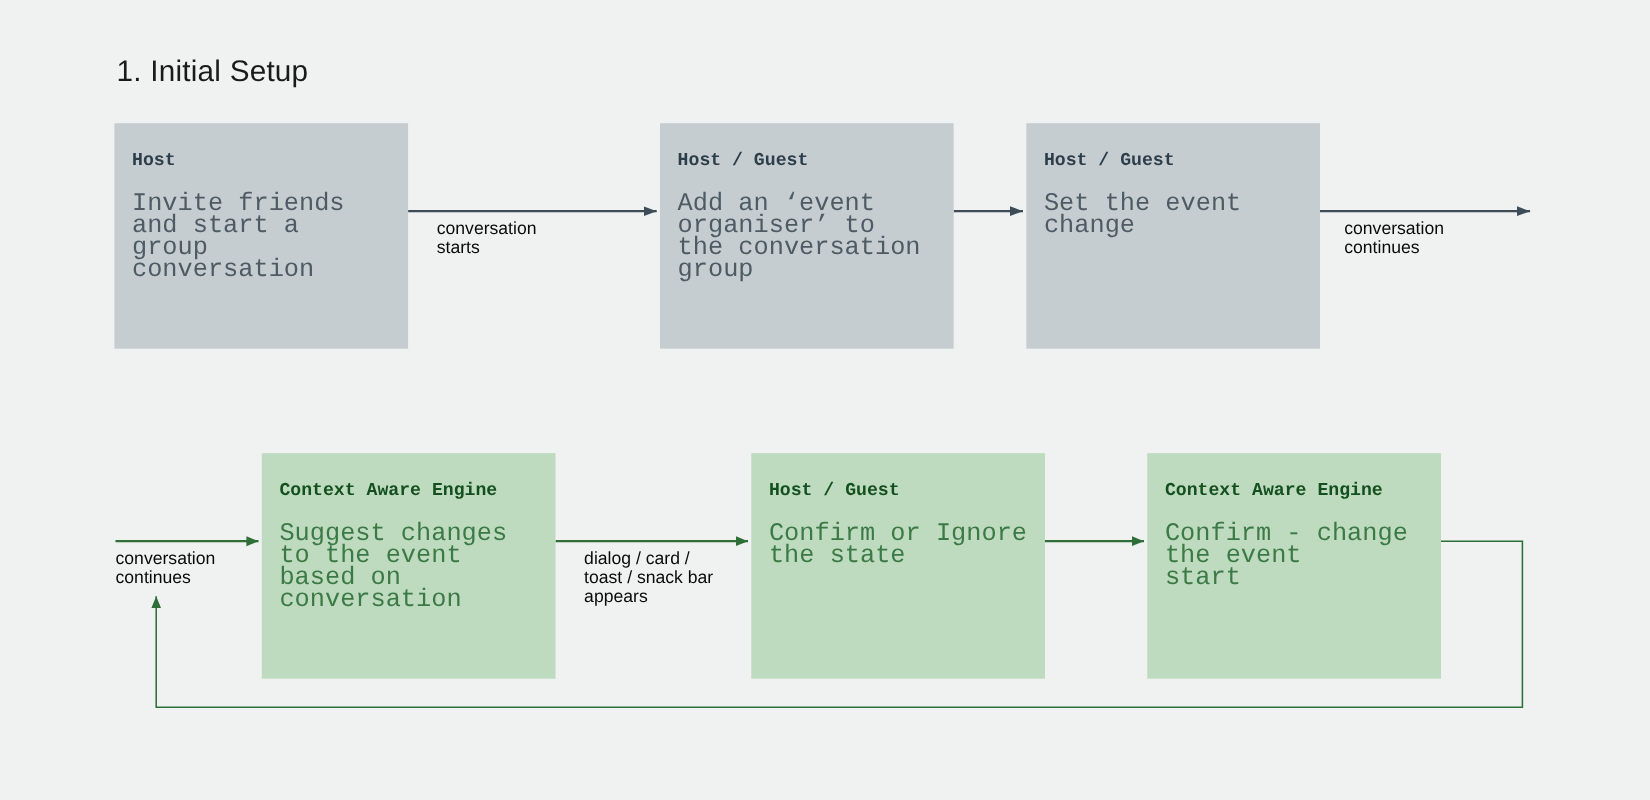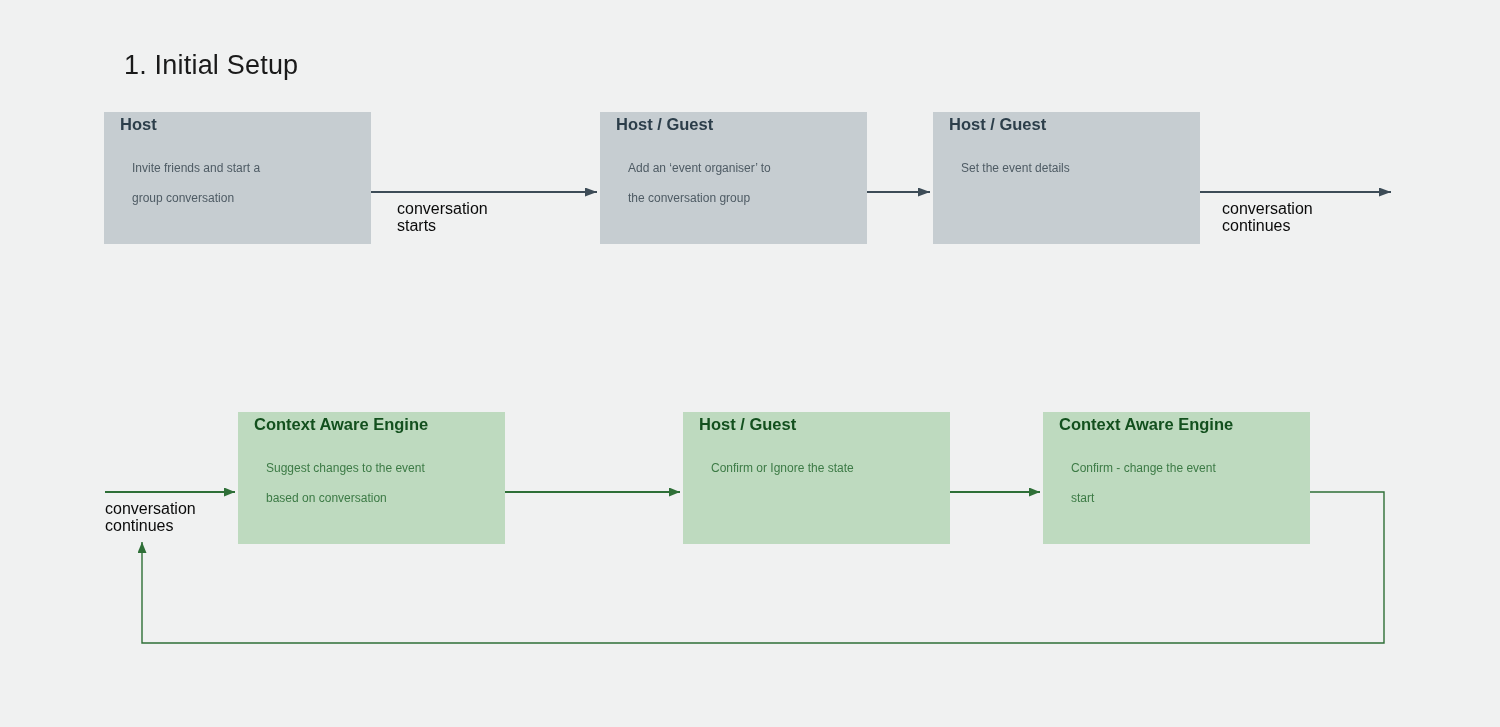--- a/index.html
+++ b/index.html
@@ -36,38 +36,39 @@
     margin:0;
     font-size:27px;
     font-weight:400;
     line-height:30px;
     color:var(--heading-text);
     letter-spacing:0.2px;
   }
   .box{
     position:absolute;
     width:267px;
-    height:132px;
-    padding:2px 16px;
+    height:205px;
+    padding:24px 16px;
     box-sizing:border-box;
+    font-family:Liberation Mono, monospace;
   }
   .box.gray{background:var(--box-gray-fill);}
   .box.green{background:var(--box-green-fill);}
   .box h3{
     margin:0 0 19px 0;
     font-size:16.5px;
     line-height:20px;
     font-weight:700;
   }
   .box.gray h3{color:var(--box-gray-header-text);}
   .box.green h3{color:var(--box-green-header-text);}
   .box p{
-    margin:12px;
-    font-size:12px;
-    line-height:30px;
+    margin:0;
+    font-size:23px;
+    line-height:20px;
     white-space:pre-line;
   }
   .box p + p{margin-top:8px;}
   .box.gray p{color:var(--box-gray-body-text);}
   .box.green p{color:var(--box-green-body-text);}
   .arrow-label{
     position:absolute;
     font-size:16px;
     line-height:17px;
     color:var(--label-text);
@@ -98,37 +99,37 @@
     <line class="stroke-slate w2" x1="371" y1="192" x2="597" y2="192" marker-end="url(#ah-slate)"></line>
     <line class="stroke-slate w2" x1="867" y1="192" x2="930" y2="192" marker-end="url(#ah-slate)"></line>
     <line class="stroke-slate w2" x1="1200" y1="192" x2="1391" y2="192" marker-end="url(#ah-slate)"></line>
 
     <line class="stroke-green w2" x1="105" y1="492" x2="235" y2="492" marker-end="url(#ah-green)"></line>
     <line class="stroke-green w2" x1="505" y1="492" x2="680" y2="492" marker-end="url(#ah-green)"></line>
     <line class="stroke-green w2" x1="950" y1="492" x2="1040" y2="492" marker-end="url(#ah-green)"></line>
     <path class="stroke-green w14" fill="none" d="M1310 492 H1384 V643 H142 V542" marker-end="url(#ah-green)"></path>
   </svg>
 
-  <h2 class="section-title" style="left:124px;top:50px;">1. Initial Setup</h2>
+  <h2 class="section-title" style="left:106px;top:50px;">1. Initial Setup</h2>
 
   <div class="box gray" style="left:104px;top:112px;">
     <h3>Host</h3>
     <p>Invite friends and start a
 group conversation</p>
   </div>
 
   <div class="box gray" style="left:600px;top:112px;">
     <h3>Host / Guest</h3>
     <p>Add an ‘event organiser’ to
 the conversation group</p>
   </div>
 
   <div class="box gray" style="left:933px;top:112px;">
     <h3>Host / Guest</h3>
-    <p>Set the event details</p>
+    <p>Set the event change</p>
   </div>
 
   <div class="arrow-label" style="left:397px;top:200px;">conversation
 starts</div>
   <div class="arrow-label" style="left:1222px;top:200px;">conversation
 continues</div>
 
 
   <div class="box green" style="left:238px;top:412px;">
     <h3>Context Aware Engine</h3>
@@ -142,14 +143,17 @@
   </div>
 
   <div class="box green" style="left:1043px;top:412px;">
     <h3>Context Aware Engine</h3>
     <p>Confirm - change the event
 start</p>
   </div>
 
   <div class="arrow-label" style="left:105px;top:500px;">conversation
 continues</div>
+  <div class="arrow-label" style="left:531px;top:500px;">dialog / card /
+toast / snack bar
+appears</div>
 
 </div>
 
 </body></html>

